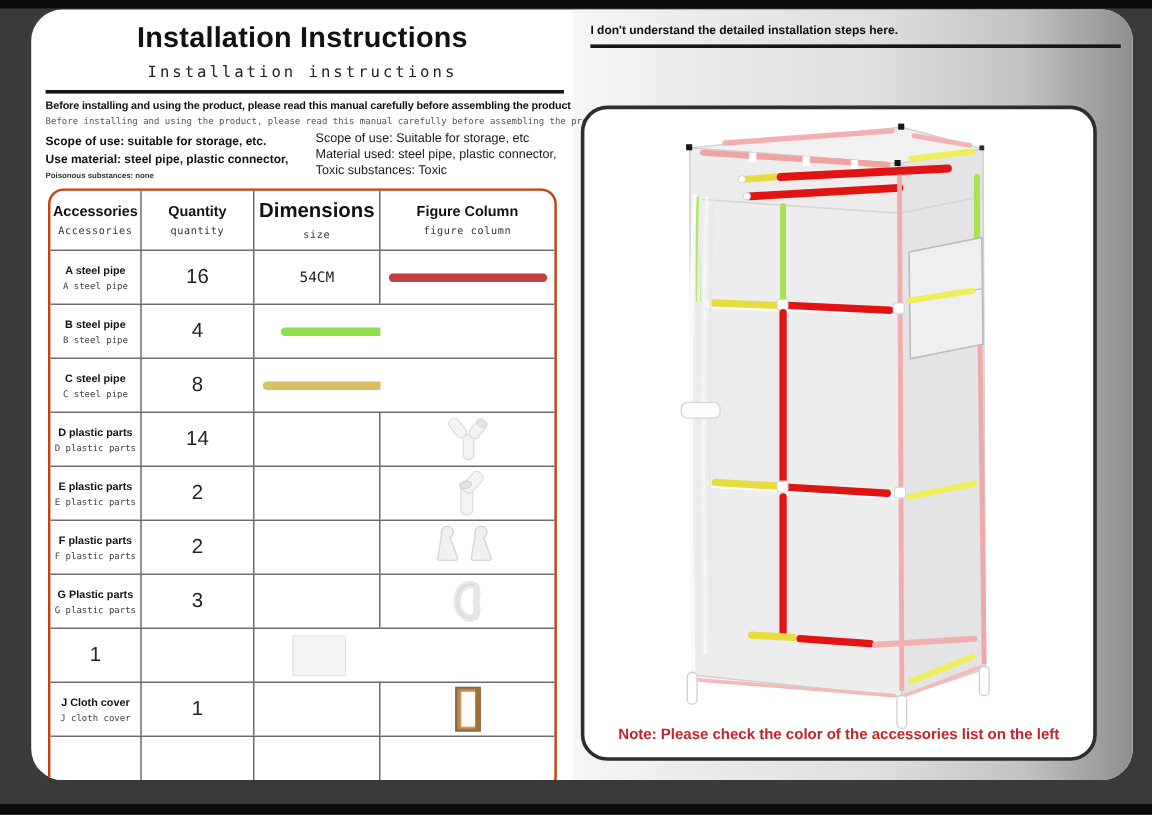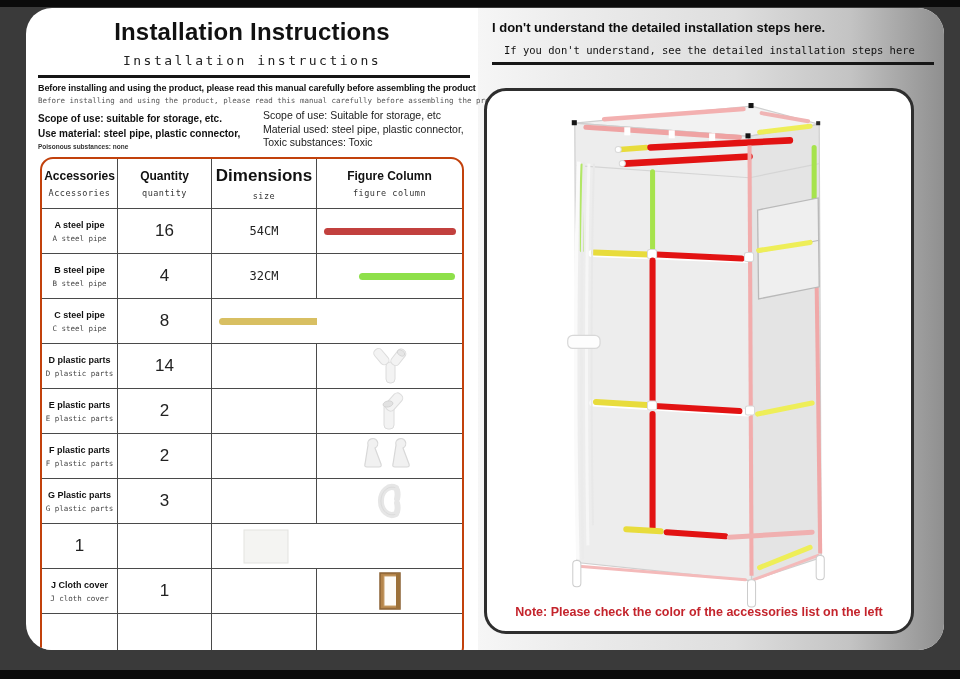--- a/index.html
+++ b/index.html
@@ -65,21 +65,21 @@
   .qty{font-size:17px;color:#222;font-weight:normal;}
   .size{font-family:"DejaVu Sans Mono", monospace;font-size:12px;color:#222;}
 
   .bar{height:7px;border-radius:4px;}
   .bar.red{width:132px;background:#c2403e;}
   .bar.green{width:96px;background:#8ee04a;margin-left:34px;}
   .bar.tan{width:110px;background:#d8bf62;margin-left:18px;}
 
   
   .right-col{position:absolute;left:458px;top:0;right:0;bottom:0;}
-  .r-title{margin:12px 0 0 8px;font-size:13px;font-weight:bold;color:#0d0d0d;white-space:nowrap;}
+  .r-title{margin:12px 0 0 8px;font-size:10px;font-weight:bold;color:#0d0d0d;white-space:nowrap;}
   .r-sub{
     margin:9px 0 0 20px;font-family:"DejaVu Sans Mono", monospace;font-size:10.5px;color:#111;white-space:nowrap;
   }
   .rule2{height:3px;background:#161616;margin:6px 10px 0 8px;}
   .panel{
     position:absolute;left:0;top:80px;width:424px;height:540px;
     border:3px solid #2e2e2e;border-radius:22px;background:#ffffff;
   }
   .wardrobe{position:absolute;left:70px;top:10px;}
   .note{
@@ -150,21 +150,20 @@
               <div class="bar red"></div>
             </div>
         </div>
 
         <div class="tr">
           <div class="td">
             <div class="nm">B steel pipe</div>
             <div class="nm-sub">B steel pipe</div>
           </div>
           <div class="td qty">4</div>
-          <div class="td size">32CM</div>
           <div class="td">
               <div class="bar green"></div>
             </div>
         </div>
 
         <div class="tr">
           <div class="td">
             <div class="nm">C steel pipe</div>
             <div class="nm-sub">C steel pipe</div>
           </div>
@@ -276,21 +275,20 @@
           </div>
           <div class="td qty"></div>
           <div class="td size"></div>
           <div class="td"></div>
         </div>
       </div>
     </section>
 
     <section class="right-col">
       <h2 class="r-title">I don't understand the detailed installation steps here.</h2>
-      <div class="r-sub">If you don't understand, see the detailed installation steps here</div>
       <div class="rule2"></div>
 
       <div class="panel">
         <svg class="wardrobe" width="280" height="510" viewBox="0 0 268 505">
 
           <line x1="188" y1="8" x2="190" y2="430" stroke="#dedede" stroke-width="1"></line>
 
           <polygon points="13,22 188,5 255,23 185,35" fill="#f2f2f2" stroke="#cfcfcf" stroke-width="1.2"></polygon>
           <polygon points="13,22 185,35 188,475 15,457" fill="#e9e9e9" fill-opacity="0.8" stroke="#cfcfcf" stroke-width="1.2"></polygon>
           <polygon points="185,35 255,23 257,452 188,475" fill="#dfdfdf" fill-opacity="0.85" stroke="#cfcfcf" stroke-width="1.2"></polygon>

